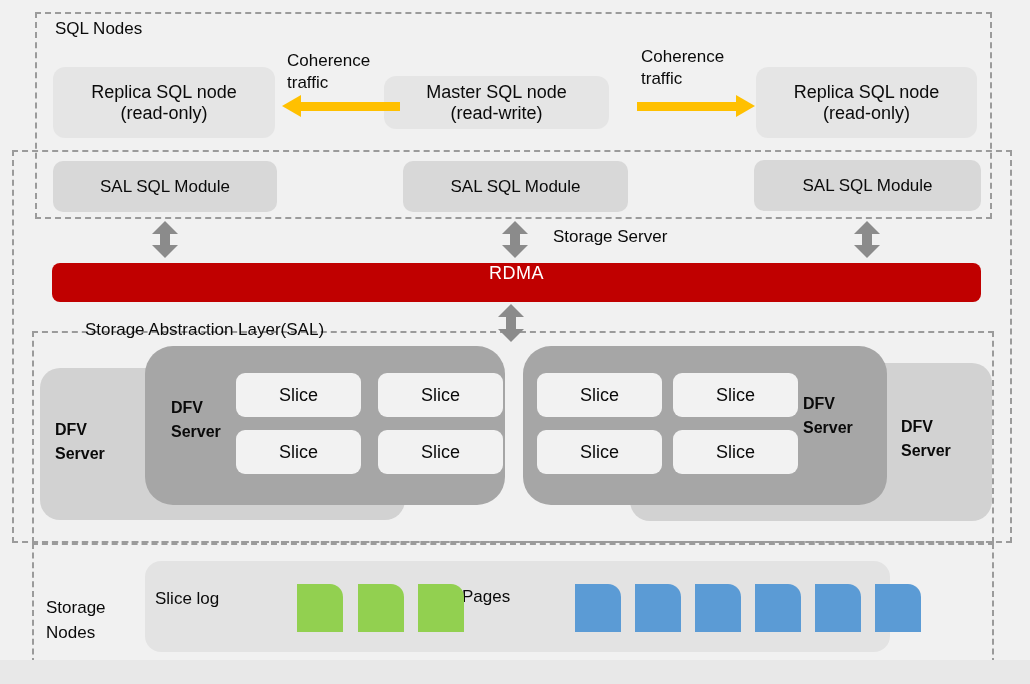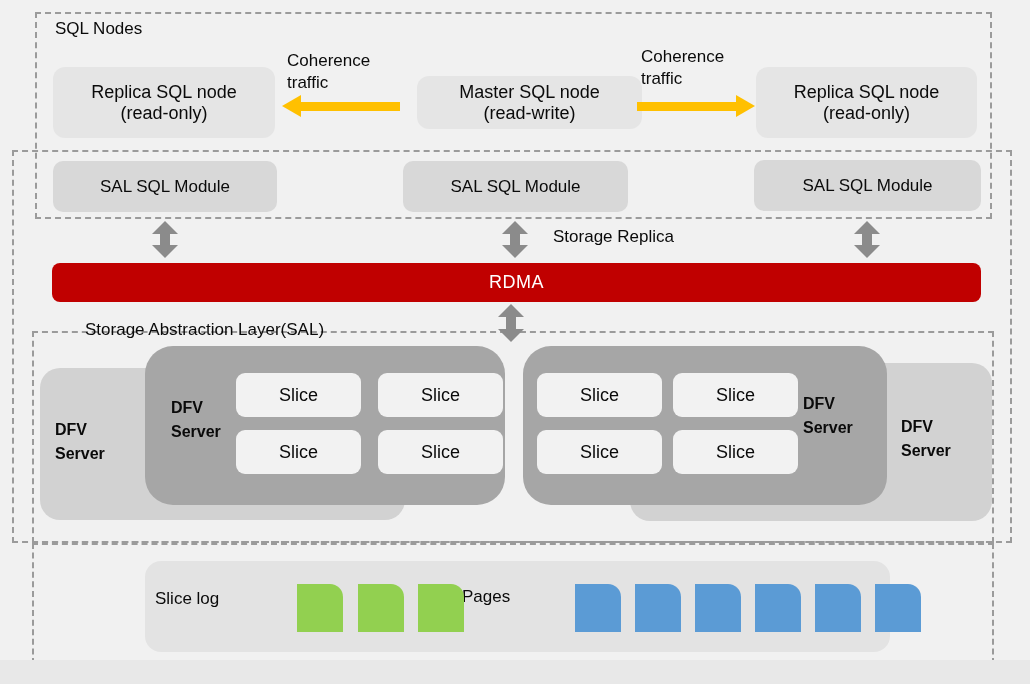--- a/index.html
+++ b/index.html
@@ -11,21 +11,21 @@
   }
   html,body{margin:0;padding:0;}
   body{font-family:"Liberation Sans","DejaVu Sans",sans-serif;background:#e8e8e8;}
   .canvas{position:relative;width:1030px;height:660px;background:var(--bg);overflow:hidden;color:var(--ink);padding-left:45px;}
   .abs{position:absolute;}
   .dash{position:absolute;border:2px dashed var(--dash);background:transparent;box-sizing:border-box;}
   .lbl{position:absolute;font-size:17px;line-height:20px;white-space:nowrap;}
   .lbl.wrap{white-space:normal;text-align:left;line-height:22px;}
   .node{position:absolute;background:var(--node-box);border-radius:12px;display:flex;flex-direction:column;align-items:center;justify-content:center;font-size:18px;line-height:21px;text-align:center;}
   .salmod{position:absolute;background:var(--sal-box);border-radius:10px;display:flex;align-items:center;justify-content:center;font-size:17px;}
-  .rdma{position:absolute;background:var(--rdma-red);border-radius:8px;display:flex;align-items:center;justify-content:center;color:var(--rdma-text);font-size:18px;letter-spacing:.5px;}
+  .rdma{position:absolute;background:var(--rdma-red);border-radius:8px;display:flex;justify-content:center;color:var(--rdma-text);font-size:18px;letter-spacing:.5px;}
   
   .varrow{position:absolute;width:26px;display:flex;flex-direction:column;align-items:center;}
   .varrow .tri-up{width:0;height:0;border-left:13px solid transparent;border-right:13px solid transparent;border-bottom:13px solid var(--gray-arrow);}
   .varrow .tri-down{width:0;height:0;border-left:13px solid transparent;border-right:13px solid transparent;border-top:13px solid var(--gray-arrow);}
   .varrow .shaft{width:10px;flex:1;background:var(--gray-arrow);}
   
   .harrow{position:absolute;height:22px;display:flex;align-items:center;}
   .harrow .hshaft{height:9px;flex:1;background:var(--yellow);}
   .harrow .head-left{width:0;height:0;border-top:11px solid transparent;border-bottom:11px solid transparent;border-right:19px solid var(--yellow);}
   .harrow .head-right{width:0;height:0;border-top:11px solid transparent;border-bottom:11px solid transparent;border-left:19px solid var(--yellow);}
@@ -47,21 +47,21 @@
   <div class="dash" style="left:12px;top:150px;width:1000px;height:393px;"></div>
   <div class="dash" style="left:32px;top:331px;width:962px;height:212px;"></div>
   <div class="dash" style="left:32px;top:543px;width:962px;height:121px;"></div>
 
   <div class="lbl" style="left:55px;top:19px;">SQL Nodes</div>
 
   <div class="node" style="left:53px;top:67px;width:222px;height:71px;">
     <span>Replica SQL node</span>
     <span>(read-only)</span>
   </div>
-  <div class="node" style="left:417px;top:76px;width:225px;height:53px;">
+  <div class="node" style="left:384px;top:76px;width:225px;height:53px;">
     <span>Master SQL node</span>
     <span>(read-write)</span>
   </div>
   <div class="node" style="left:756px;top:67px;width:221px;height:71px;">
     <span>Replica SQL node</span>
     <span>(read-only)</span>
   </div>
 
   <div class="lbl wrap" style="left:287px;top:50px;width:110px;">Coherence traffic</div>
   <div class="lbl wrap" style="left:641px;top:46px;width:110px;">Coherence traffic</div>
@@ -94,21 +94,21 @@
     <div class="tri-up"></div>
       <div class="shaft"></div>
       <div class="tri-down"></div>
   </div>
   <div class="varrow" style="left:854px;top:221px;height:37px;">
     <div class="tri-up"></div>
       <div class="shaft"></div>
       <div class="tri-down"></div>
   </div>
 
-  <div class="lbl" style="left:553px;top:227px;">Storage Replica</div>
+  <div class="lbl" style="left:553px;top:227px;">Storage Server</div>
 
   <div class="rdma" style="left:52px;top:263px;width:929px;height:39px;">
     <span>RDMA</span>
   </div>
 
   <div class="lbl" style="left:85px;top:320px;">Storage Abstraction Layer(SAL)</div>
 
   <div class="varrow" style="left:498px;top:304px;height:38px;">
     <div class="tri-up"></div>
       <div class="shaft"></div>
@@ -146,20 +146,21 @@
       </div>
     <div class="slice" style="left:150px;top:84px;">
         <span>Slice</span>
       </div>
     <div class="dfv-label" style="left:280px;top:46px;width:85px;">DFV Server</div>
   </div>
 
   <div class="dfv-label" style="left:55px;top:418px;width:75px;">DFV Server</div>
   <div class="dfv-label" style="left:901px;top:415px;width:80px;">DFV Server</div>
 
+  <div class="lbl wrap" style="left:46px;top:595px;width:88px;text-align:left;line-height:25px;">Storage Nodes</div>
   <div class="storage-container" style="left:145px;top:561px;width:745px;height:91px;"></div>
   <div class="lbl" style="left:155px;top:589px;">Slice log</div>
   <div class="lbl" style="left:462px;top:587px;">Pages</div>
   <div class="abs" id="redo-squares">
       <div class="sq green" style="left: 252px; top: 584px;"></div>
       <div class="sq green" style="left: 313px; top: 584px;"></div>
       <div class="sq green" style="left: 373px; top: 584px;"></div>
     </div>
   <div class="abs" id="page-squares">
       <div class="sq blue" style="left: 530px; top: 584px;"></div>

